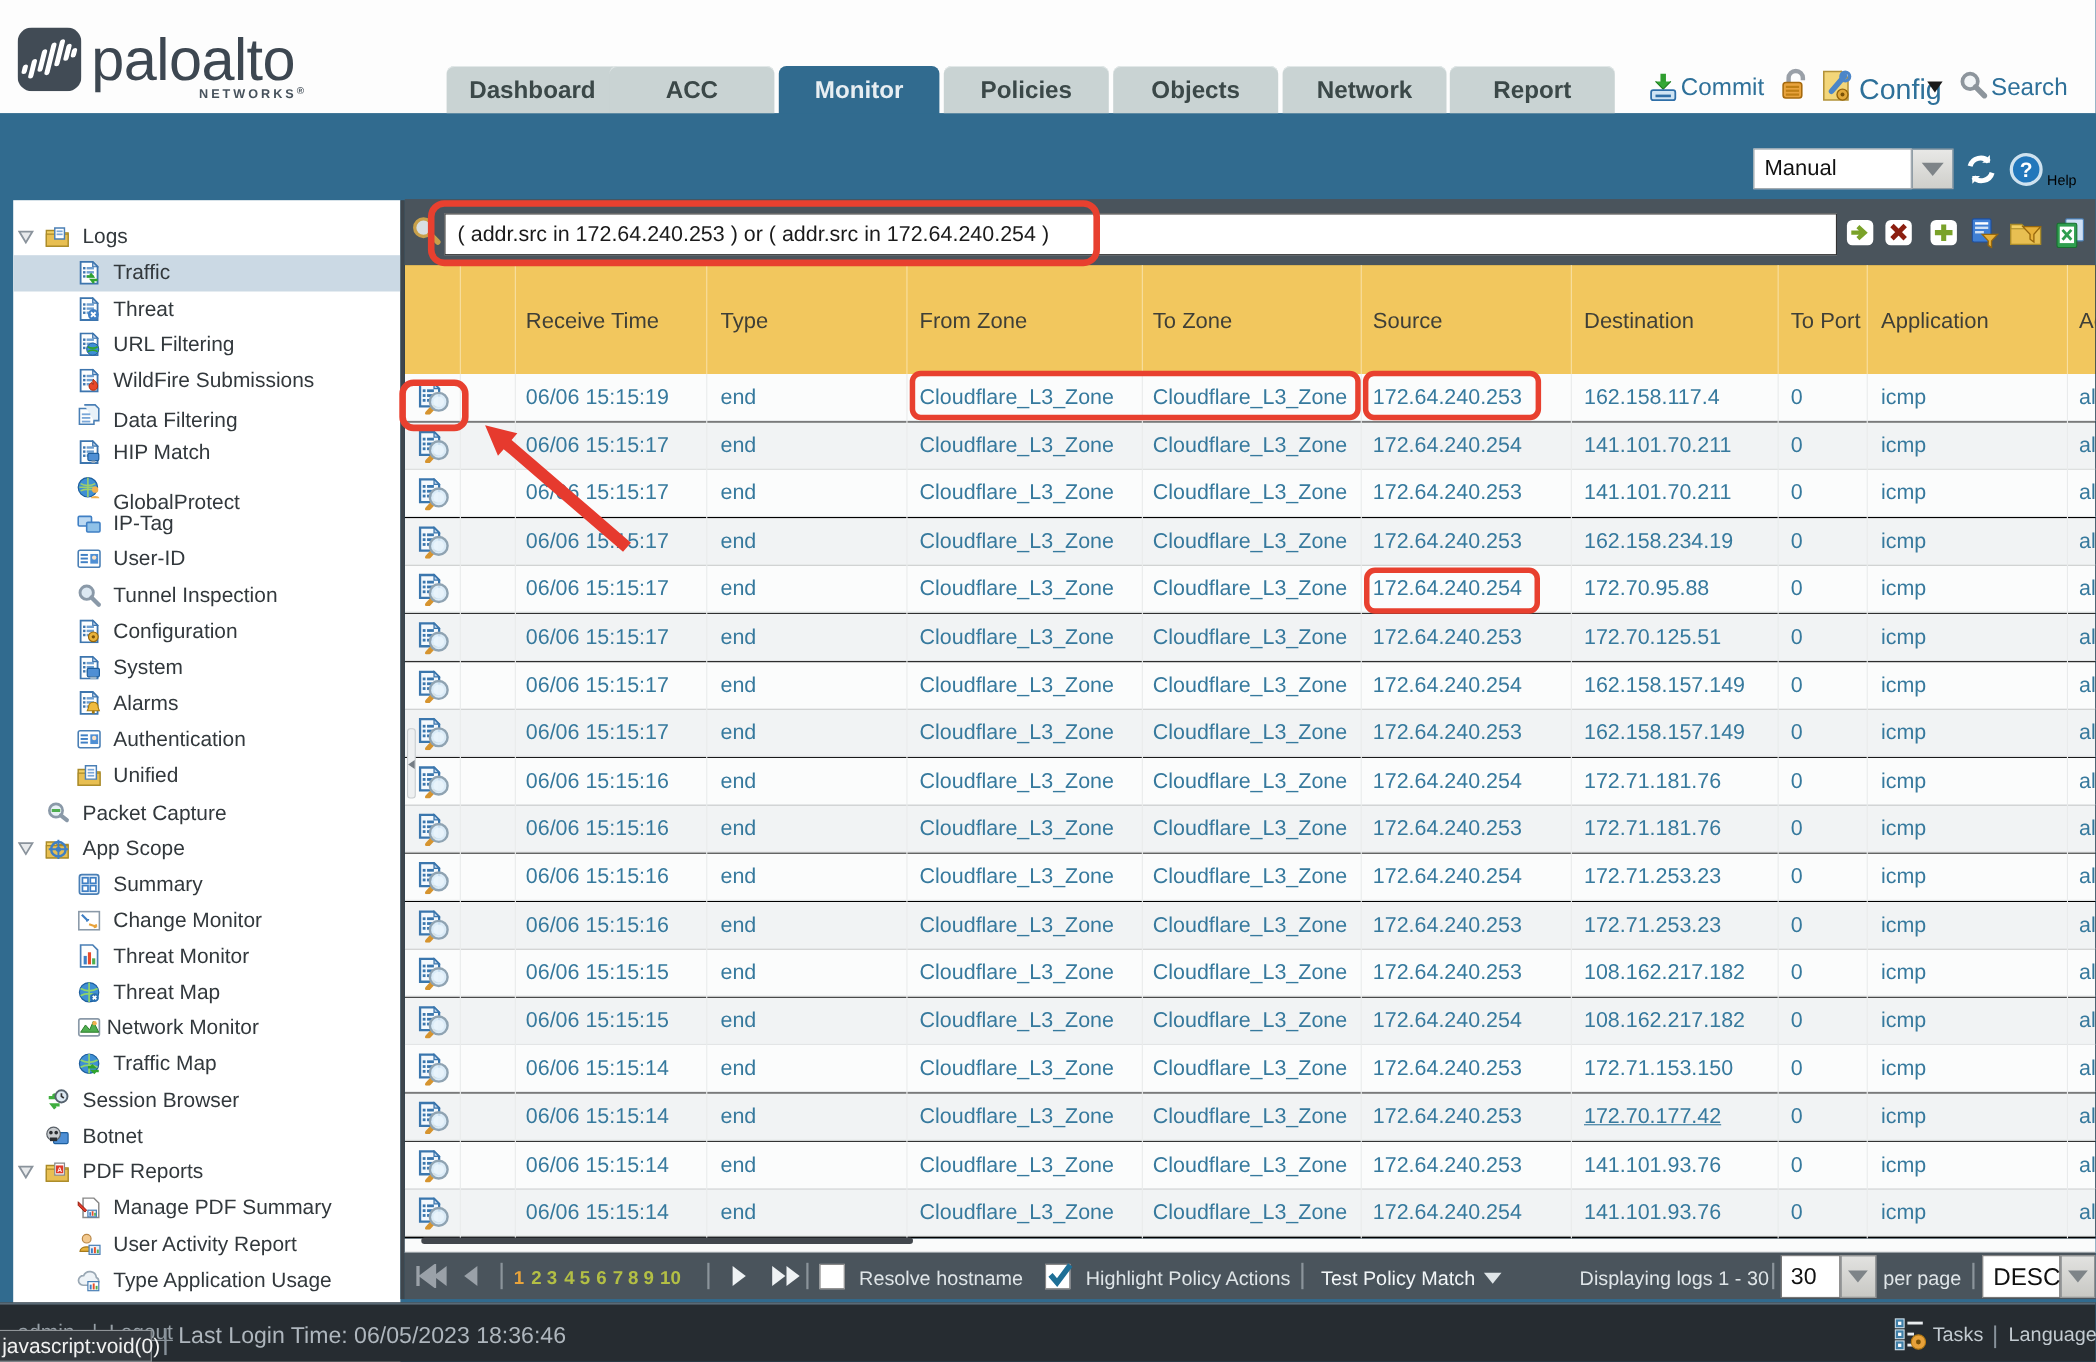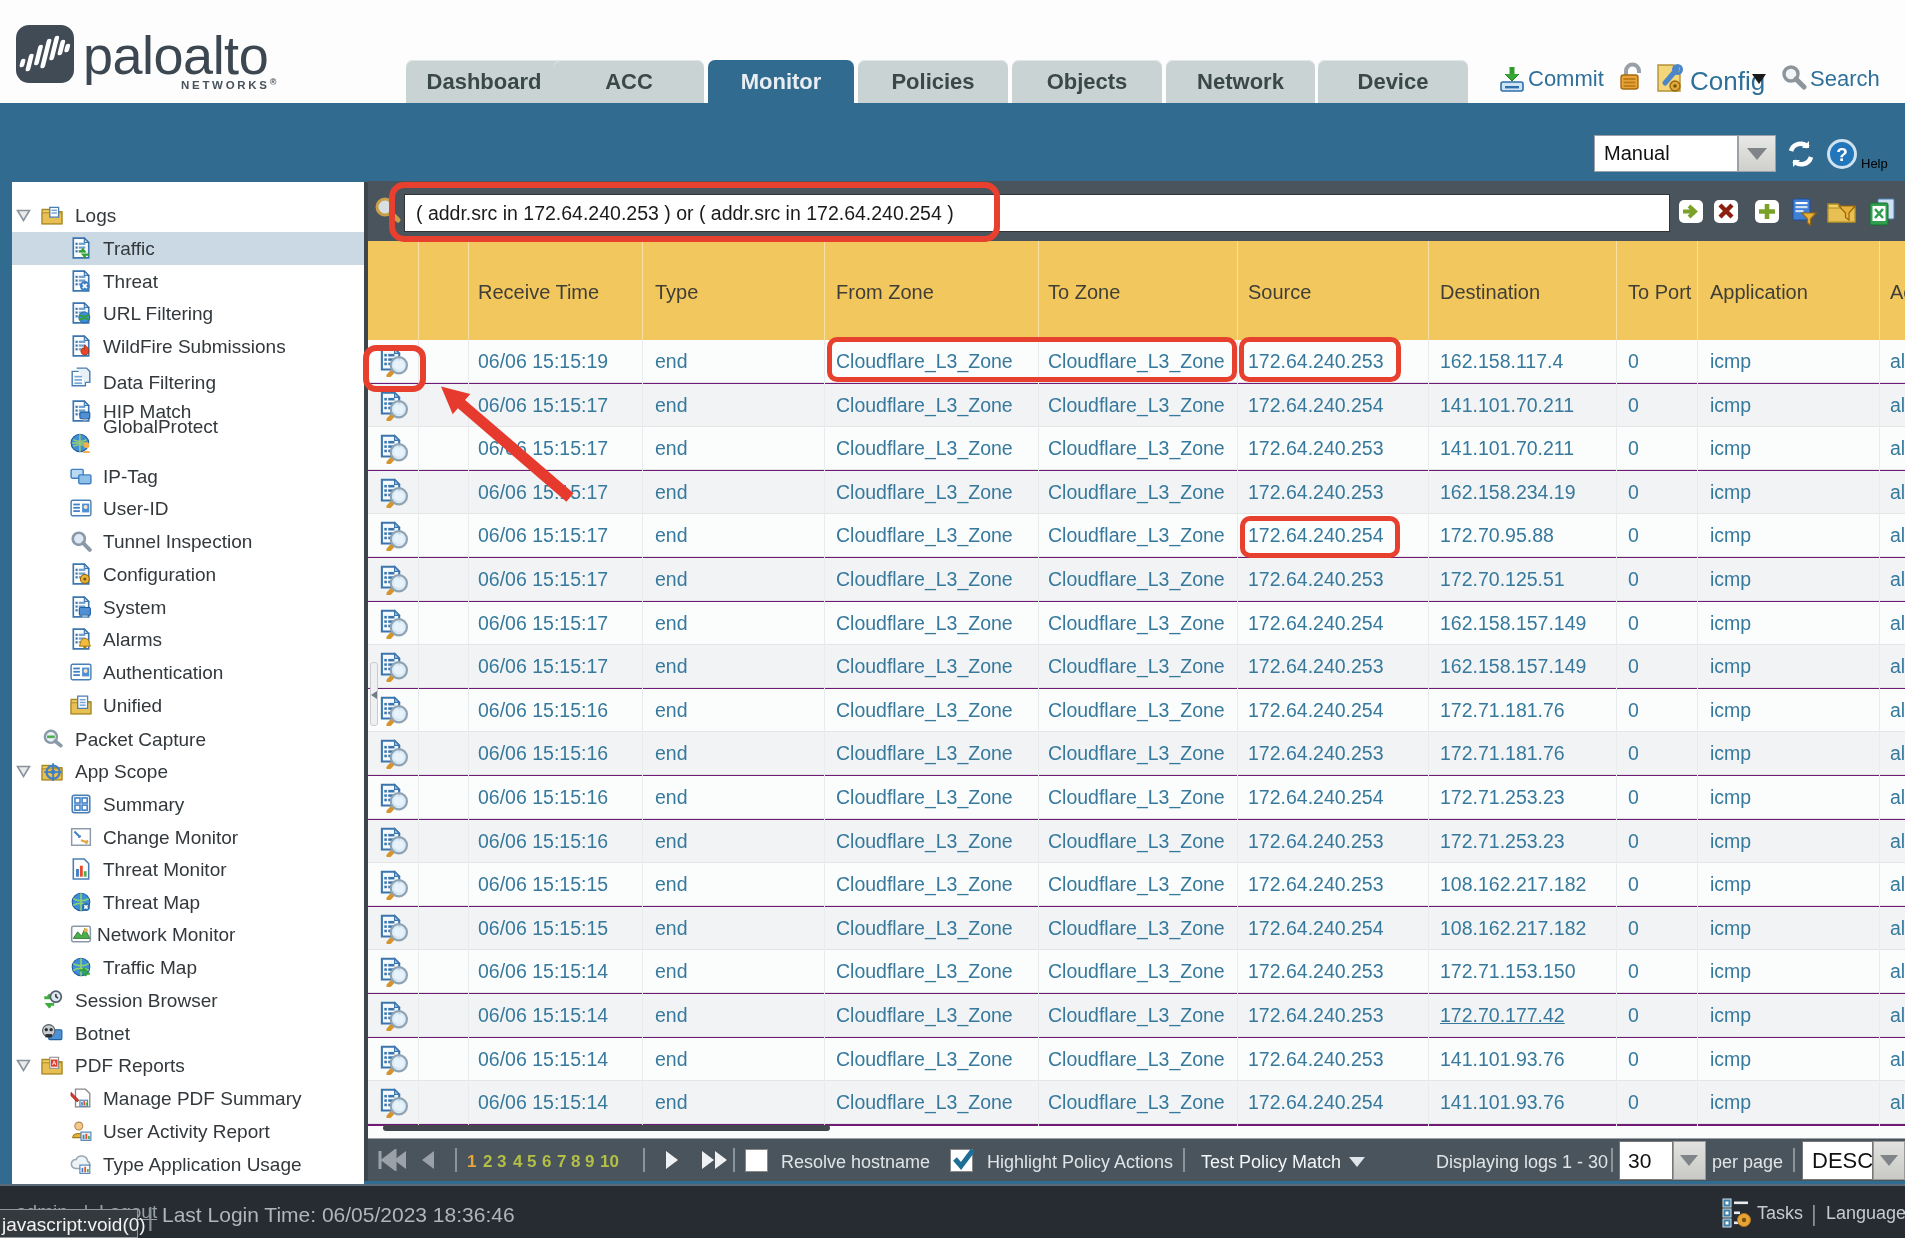--- a/index.html
+++ b/index.html
@@ -70,21 +70,21 @@
 </g>
   </svg>
 <div class="abs" style="left:83px;top:24px;font-size:54px;color:#3d4751;letter-spacing:-0.5px">paloalto</div>
 <div class="abs" style="left:181px;top:77px;font-size:11.5px;font-weight:bold;color:#47525c;letter-spacing:2.7px">NETWORKS<span style="font-size:9px;vertical-align:4px">®</span></div>
 <div class="tab" style="left:406px;width:156px">Dashboard</div>
 <div class="tab" style="left:554px;width:150px">ACC</div>
 <div class="tab active" style="left:708px;width:146px">Monitor</div>
 <div class="tab" style="left:858px;width:150px">Policies</div>
 <div class="tab" style="left:1012px;width:150px">Objects</div>
 <div class="tab" style="left:1166px;width:149px">Network</div>
-<div class="tab" style="left:1318px;width:150px">Device</div>
+<div class="tab" style="left:1318px;width:150px">Report</div>
 <svg class="abs" style="left:1498px;top:65px" width="28" height="28" viewBox="0 0 28 28">
 <path d="M14 2v10" stroke="#2f9e2f" stroke-width="5"></path>
 <path d="M7 9l7 7 7-7" fill="#35a835" stroke="#1e7c1e" stroke-width="1"></path>
 <rect x="3" y="17" width="22" height="9" rx="2" fill="#cfe4f4" stroke="#2f6fa8" stroke-width="1.6"></rect>
 <rect x="7" y="21" width="14" height="2.4" fill="#2f6fa8"></rect>
 </svg>
 <div class="abs" style="left:1528px;top:66px;font-size:22px;color:#2e7099">Commit</div>
 <svg class="abs" style="left:1618px;top:62px" width="28" height="32" viewBox="0 0 28 32">
 <path d="M8 14v-5a6.5 6.5 0 0 1 13 0v2" fill="none" stroke="#9aa0a8" stroke-width="4"></path>
 <rect x="3" y="13" width="17" height="14" rx="2.5" fill="#e8a33d" stroke="#a5690d" stroke-width="1.4"></rect>
@@ -170,21 +170,21 @@
       <rect x="9" y="11" width="9" height="6" rx="1" fill="#4f8fd4" stroke="#1e5f9e"></rect>
       <rect x="12" y="17" width="3" height="2" fill="#9ab"></rect>
     </svg>
 <div class="sitem" style="left:91px;top:213px">HIP Match</div>
 <svg class="sicon" style="left:58px;top:250px" viewBox="0 0 20 20">
       <circle cx="9" cy="10" r="8" fill="#3f8fd4" stroke="#1e5f9e"></circle>
       <path d="M3 7c3 2 9 2 12 0M3 13c3-2 9-2 12 0M9 2v16M2 10h14" stroke="#9ecf6a" stroke-width="1.3" fill="none"></path>
       <circle cx="15" cy="12" r="2.6" fill="#f0b04f"></circle>
       <path d="M11.5 19c0-2.5 7-2.5 7 0z" fill="#f0b04f"></path>
     </svg>
-<div class="sitem" style="left:91px;top:228px">GlobalProtect</div>
+<div class="sitem" style="left:91px;top:259px">GlobalProtect</div>
 <svg class="sicon" style="left:58px;top:283px" viewBox="0 0 20 20">
       <rect x="1" y="4" width="11" height="8" rx="1" fill="#bcd9f2" stroke="#3f7fc4" stroke-width="1.3"></rect>
       <rect x="8" y="9" width="11" height="8" rx="1" fill="#8fc1e8" stroke="#3f7fc4" stroke-width="1.3"></rect>
     </svg>
 <div class="sitem" style="left:91px;top:278px">IP-Tag</div>
 <svg class="sicon" style="left:58px;top:315px" viewBox="0 0 20 20">
       <rect x="1" y="3" width="18" height="14" rx="1.5" fill="#fdfefe" stroke="#4a7fb5" stroke-width="1.3"></rect>
       <rect x="3" y="6" width="6" height="1.6" fill="#3f7fc4"></rect>
       <rect x="3" y="9" width="6" height="1.6" fill="#3f7fc4"></rect>
       <rect x="3" y="12" width="6" height="1.6" fill="#3f7fc4"></rect>
@@ -373,21 +373,21 @@
 <path d="M1 8h10l3 3h14v15H1z" fill="#f3cf63" stroke="#a98a28" stroke-width="1.4"></path>
 <path d="M1 12h27v14H1z" fill="#e8bf52" stroke="#a98a28" stroke-width="1"></path>
 <path d="M12 10h16l-6 7v7l-3.5-2.5v-4.5z" fill="#e8b23a" stroke="#97670d" stroke-width="1.2"></path>
 </svg>
 <svg class="abs" style="left:1869px;top:198px" width="27" height="28" viewBox="0 0 27 28">
 <rect x="9" y="1" width="16" height="20" rx="1" fill="#cfe0f4" stroke="#4a7fb5"></rect>
 <rect x="1" y="5" width="18" height="22" rx="1.5" fill="#2f9e4f" stroke="#176f2f"></rect>
 <rect x="3.5" y="8" width="13" height="15" fill="#fff"></rect>
 <path d="M6 11l8 9M14 11l-8 9" stroke="#2f9e4f" stroke-width="2.6"></path>
 </svg>
-<div class="abs" style="left:368px;top:241px;width:1537px;height:885px;background:#701a75;overflow:hidden">
+<div class="abs" style="left:368px;top:241px;width:1537px;height:885px;background:#000000;overflow:hidden">
 <div class="abs" style="left:0;top:0;width:1537px;height:99px;background:#f2c75e">
 <div class="vline" style="left:50px;background:#f8dfa2"></div>
 <div class="vline" style="left:100px;background:#f8dfa2"></div>
 <div class="vline" style="left:274px;background:#f8dfa2"></div>
 <div class="vline" style="left:456px;background:#f8dfa2"></div>
 <div class="vline" style="left:670px;background:#f8dfa2"></div>
 <div class="vline" style="left:869px;background:#f8dfa2"></div>
 <div class="vline" style="left:1060px;background:#f8dfa2"></div>
 <div class="vline" style="left:1248px;background:#f8dfa2"></div>
 <div class="vline" style="left:1329px;background:#f8dfa2"></div>

